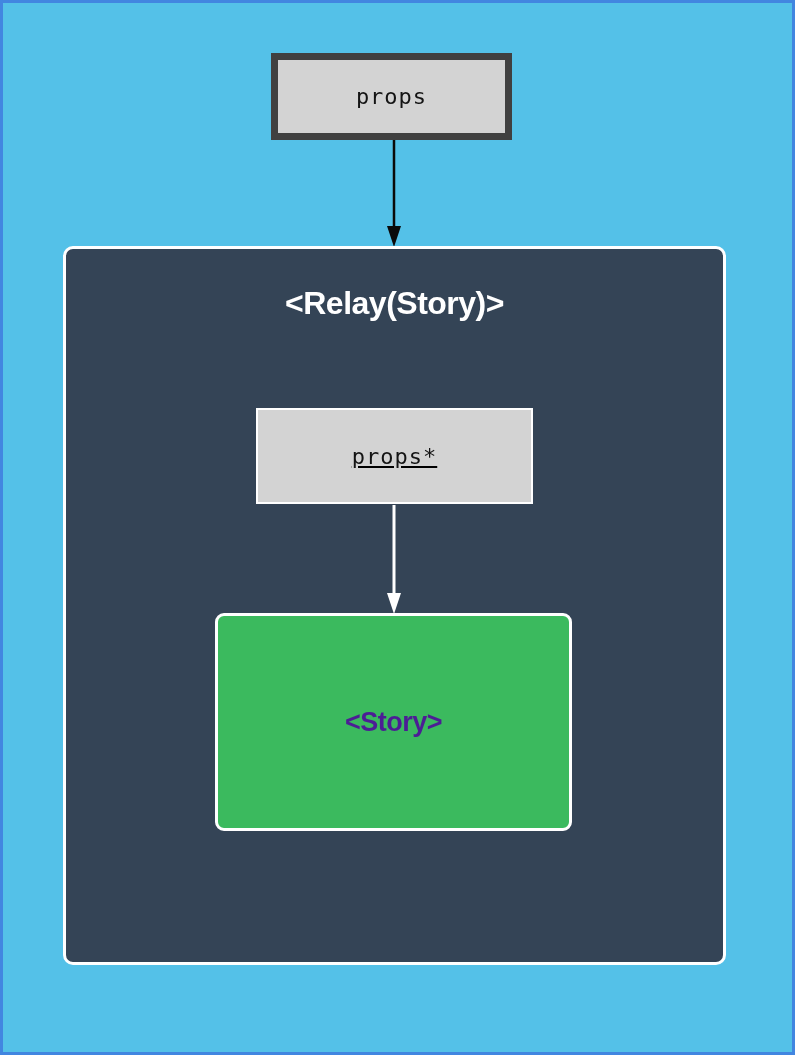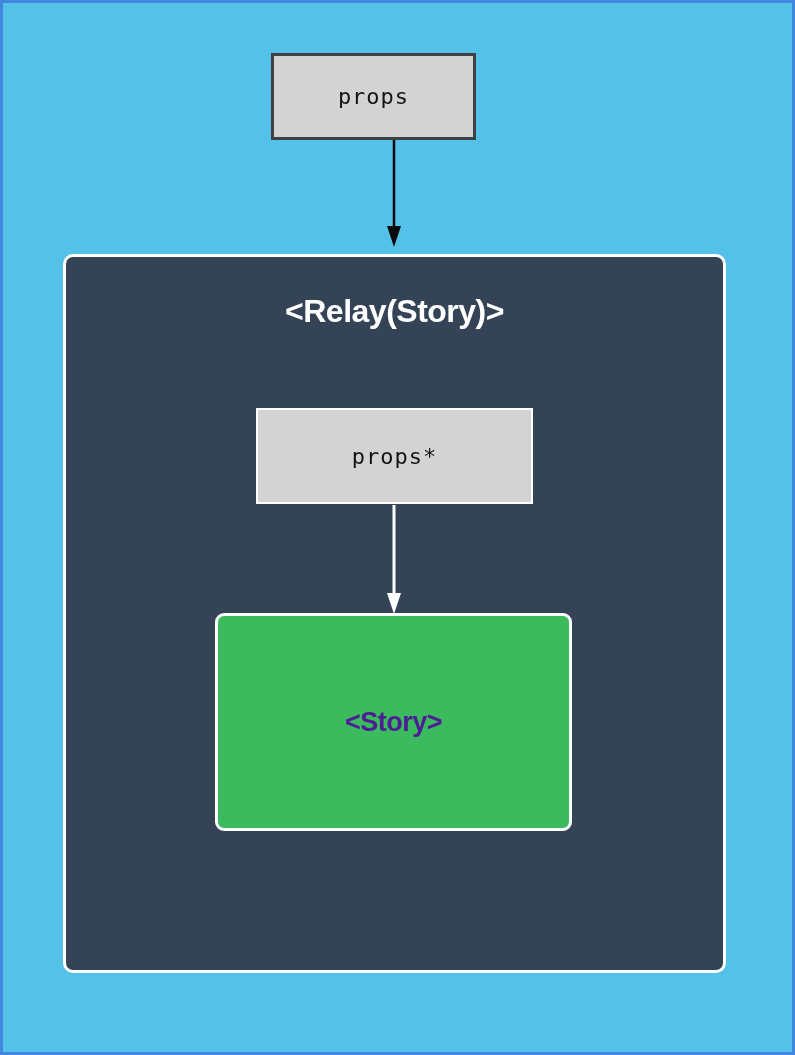--- a/index.html
+++ b/index.html
@@ -20,24 +20,24 @@
   .box {
     position: absolute;
     box-sizing: border-box;
     display: flex;
     align-items: center;
     justify-content: center;
   }
   .props-box {
     left: 268px;
     top: 50px;
-    width: 205px;
+    width: 241px;
     height: 87px;
     background: #d3d3d3;
-    border: 3px solid #404040;
+    border: 7px solid #404040;
   }
   .mono-label {
     font-family: "DejaVu Sans Mono", "Liberation Mono", monospace;
     font-size: 22px;
     color: #141414;
     letter-spacing: 1px;
   }
   .arrow-svg {
     position: absolute;
     overflow: visible;
@@ -45,40 +45,40 @@
   .relay-container {
     left: 60px;
     top: 243px;
     width: 663px;
     height: 719px;
     background: #344456;
     border: 3px solid #ffffff;
     border-radius: 10px;
     position: absolute;
     box-sizing: border-box;
-    margin-top: 8px;
   }
   .relay-title {
     position: absolute;
     left: 0;
     top: 36px;
     width: 100%;
     text-align: center;
     color: #ffffff;
     font-size: 32px;
     font-weight: 700;
     letter-spacing: -0.5px;
   }
   .props-star-box {
     left: 253px;
     top: 405px;
     width: 277px;
     height: 96px;
     background: #d3d3d3;
     border: 2px solid #ffffff;
+    text-decoration: underline;
   }
   .story-box {
     left: 212px;
     top: 610px;
     width: 357px;
     height: 218px;
     background: #3bba5e;
     border: 3px solid #ffffff;
     border-radius: 9px;
   }

